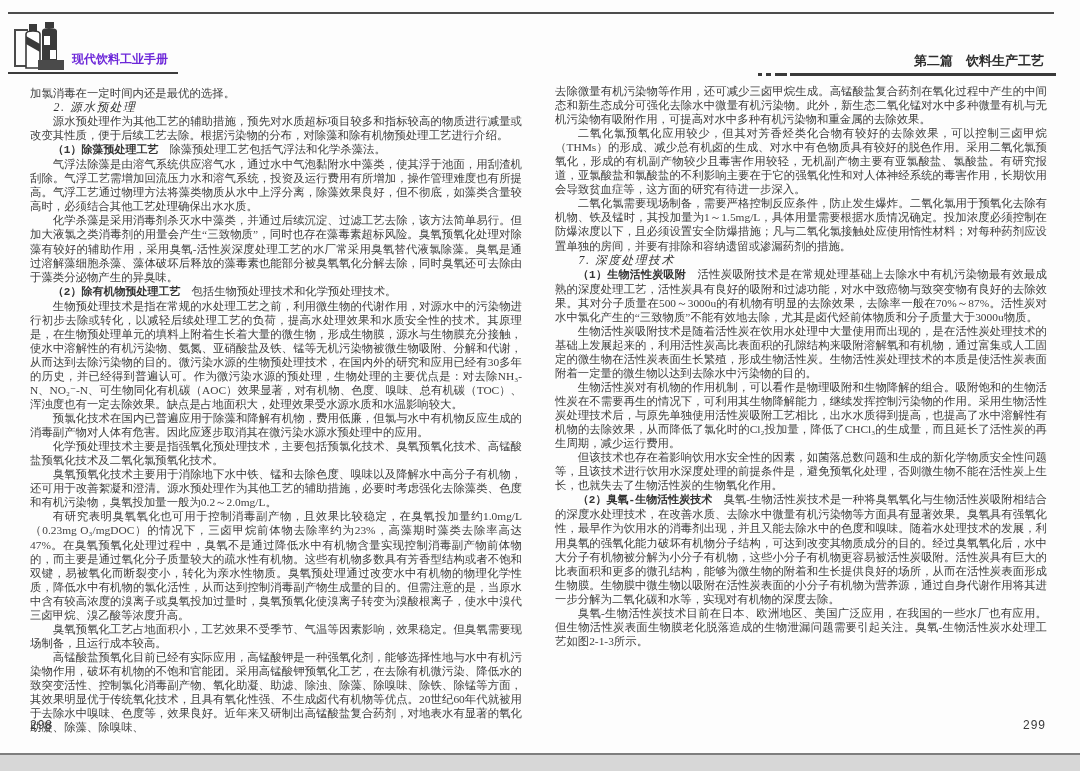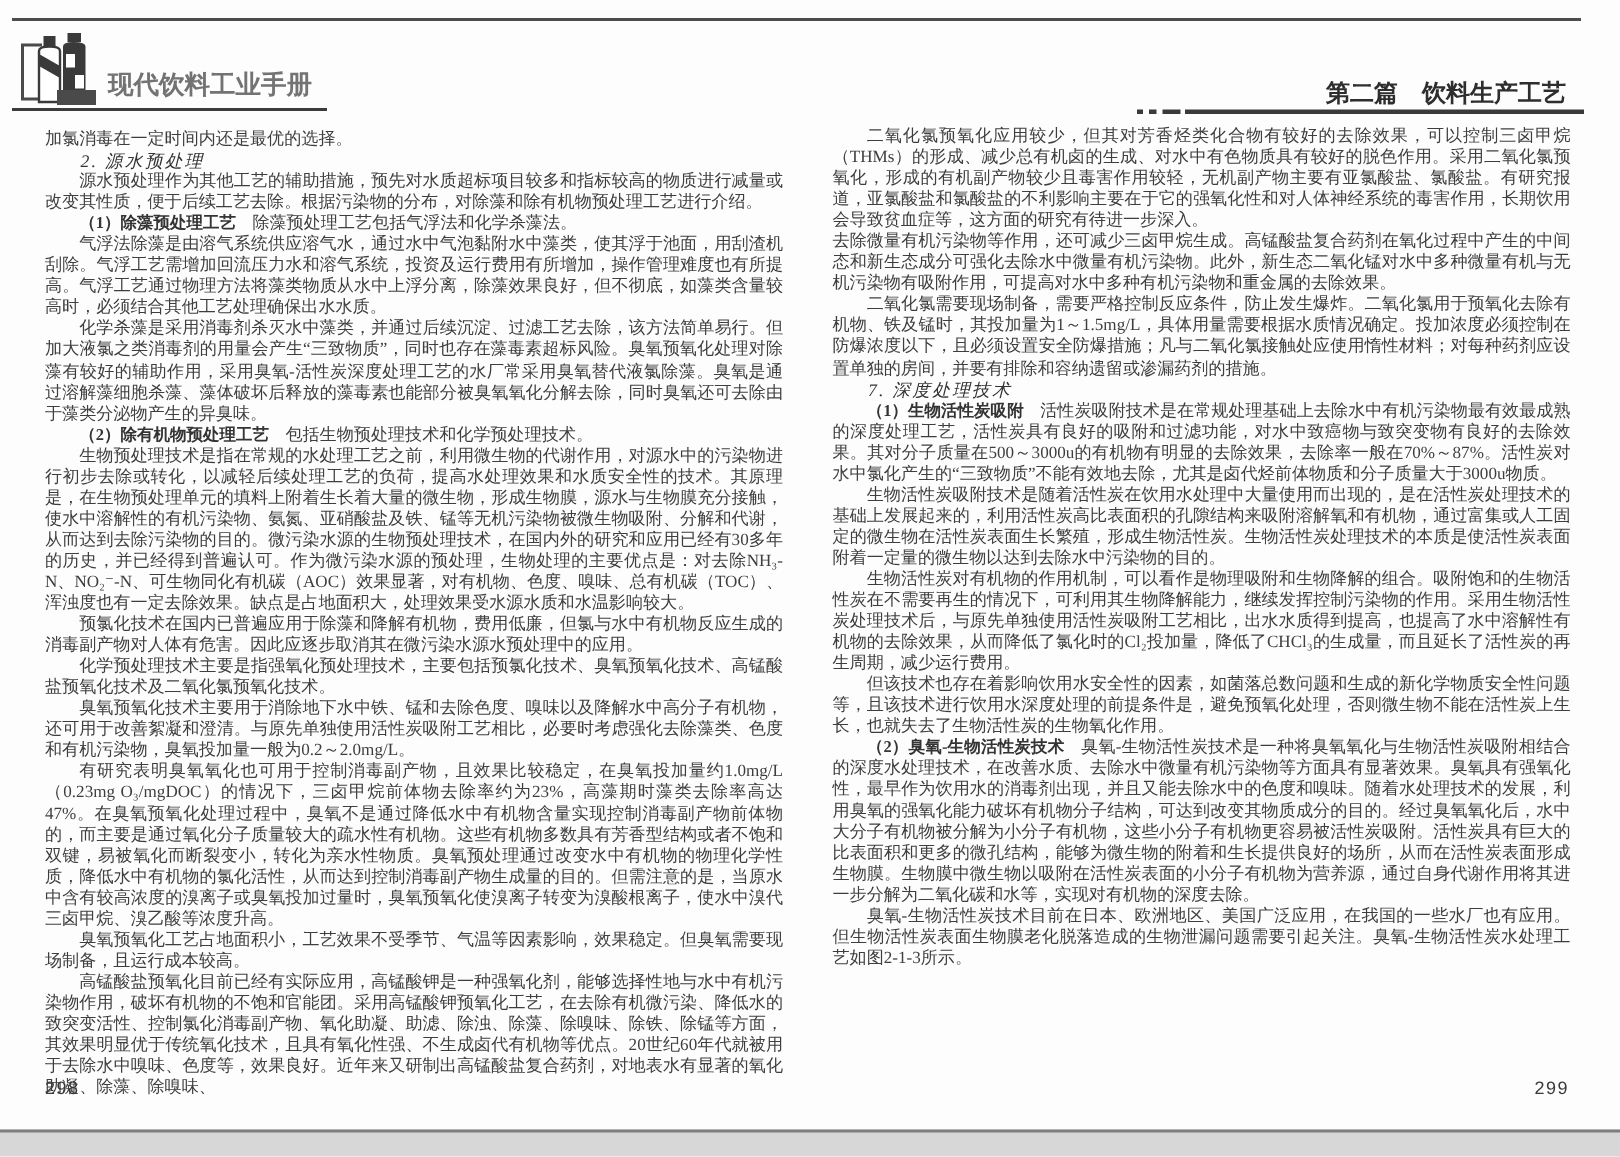--- a/index.html
+++ b/index.html
@@ -11,34 +11,34 @@
   .spread{position:relative;width:1080px;height:771px;background:#fdfdfd;}
   .top-rule{position:absolute;left:8px;width:1046px;top:12px;height:2px;background:#4d4d4d;}
   .footer-strip{position:absolute;left:0;right:0;top:753px;height:18px;background:#d7d7d7;border-top:2px solid #7e7e7e;}
 
   
   .page-left{position:absolute;left:8px;top:0;width:514px;height:750px;}
   .brand{position:absolute;left:0px;top:22px;display:flex;align-items:flex-end;border-bottom:2px solid #3c3c3c;padding-bottom:0px;}
   .brand svg{display:block;}
   .brand-text{
     font-family:"Liberation Sans","DejaVu Sans",sans-serif;
-    font-weight:bold;font-size:17px;color:#737373;
+    font-weight:bold;font-size:12px;color:#6d28d9;
     padding:0 10px 4px 6px;white-space:nowrap;
   }
   .lp-body{position:absolute;left:22px;top:86px;width:492px;}
   .page-num{position:absolute;top:718px;font-family:"Liberation Sans","DejaVu Sans",sans-serif;font-size:12px;color:#3a3a3a;letter-spacing:1px;}
   .page-num.left{left:22px;}
   .page-num.right{right:12px;}
 
   
   .page-right{position:absolute;left:552px;top:0;width:506px;height:750px;}
   .rp-header-text{
     position:absolute;top:52px;right:14px;
     font-family:"Liberation Sans","DejaVu Sans",sans-serif;
-    font-weight:bold;font-size:16px;color:#2e2e2e;white-space:nowrap;
+    font-weight:bold;font-size:13px;color:#2e2e2e;white-space:nowrap;
   }
   .rp-rule{position:absolute;top:73px;left:238px;right:2px;height:3px;background:#3a3a3a;}
   .rp-dashes{position:absolute;top:73px;left:206px;height:3px;display:flex;gap:4px;align-items:center;}
   .rp-dashes span{display:block;height:3px;background:#3a3a3a;}
   .rp-dashes span:nth-child(1){width:4px;}
   .rp-dashes span:nth-child(2){width:5px;}
   .rp-dashes span:nth-child(3){width:12px;}
   .rp-body{position:absolute;left:3px;top:84px;width:492px;}
 
   
@@ -46,21 +46,21 @@
     margin:0;font-size:11.4px;line-height:14.05px;
     text-align:justify;color:#3e3e3e;
   }
   .para.indent{text-indent:2em;}
   .para.plain{text-indent:0;}
   .para.heading{
     text-indent:2em;font-style:italic;font-weight:normal;
     font-size:11.8px;letter-spacing:1.5px;color:#333;
   }
   .para b{
-    font-family:Liberation Serif, serif;
+    font-family:Liberation Mono, monospace;
     font-weight:bold;font-size:11px;color:#343434;
   }
 </style>
 </head>
 <body>
 
 <div class="spread">
   <div class="top-rule"></div>
 
   <div class="page-left">
@@ -83,43 +83,43 @@
         <p class="para plain">加氯消毒在一定时间内还是最优的选择。</p>
         <p class="para heading">2. 源水预处理</p>
         <p class="para indent">源水预处理作为其他工艺的辅助措施，预先对水质超标项目较多和指标较高的物质进行减量或改变其性质，便于后续工艺去除。根据污染物的分布，对除藻和除有机物预处理工艺进行介绍。</p>
         <p class="para indent"><b>（1）除藻预处理工艺　</b>除藻预处理工艺包括气浮法和化学杀藻法。</p>
         <p class="para indent">气浮法除藻是由溶气系统供应溶气水，通过水中气泡黏附水中藻类，使其浮于池面，用刮渣机刮除。气浮工艺需增加回流压力水和溶气系统，投资及运行费用有所增加，操作管理难度也有所提高。气浮工艺通过物理方法将藻类物质从水中上浮分离，除藻效果良好，但不彻底，如藻类含量较高时，必须结合其他工艺处理确保出水水质。</p>
         <p class="para indent">化学杀藻是采用消毒剂杀灭水中藻类，并通过后续沉淀、过滤工艺去除，该方法简单易行。但加大液氯之类消毒剂的用量会产生“三致物质”，同时也存在藻毒素超标风险。臭氧预氧化处理对除藻有较好的辅助作用，采用臭氧-活性炭深度处理工艺的水厂常采用臭氧替代液氯除藻。臭氧是通过溶解藻细胞杀藻、藻体破坏后释放的藻毒素也能部分被臭氧氧化分解去除，同时臭氧还可去除由于藻类分泌物产生的异臭味。</p>
         <p class="para indent"><b>（2）除有机物预处理工艺　</b>包括生物预处理技术和化学预处理技术。</p>
         <p class="para indent">生物预处理技术是指在常规的水处理工艺之前，利用微生物的代谢作用，对源水中的污染物进行初步去除或转化，以减轻后续处理工艺的负荷，提高水处理效果和水质安全性的技术。其原理是，在生物预处理单元的填料上附着生长着大量的微生物，形成生物膜，源水与生物膜充分接触，使水中溶解性的有机污染物、氨氮、亚硝酸盐及铁、锰等无机污染物被微生物吸附、分解和代谢，从而达到去除污染物的目的。微污染水源的生物预处理技术，在国内外的研究和应用已经有30多年的历史，并已经得到普遍认可。作为微污染水源的预处理，生物处理的主要优点是：对去除NH₃-N、NO₂⁻-N、可生物同化有机碳（AOC）效果显著，对有机物、色度、嗅味、总有机碳（TOC）、浑浊度也有一定去除效果。缺点是占地面积大，处理效果受水源水质和水温影响较大。</p>
         <p class="para indent">预氯化技术在国内已普遍应用于除藻和降解有机物，费用低廉，但氯与水中有机物反应生成的消毒副产物对人体有危害。因此应逐步取消其在微污染水源水预处理中的应用。</p>
         <p class="para indent">化学预处理技术主要是指强氧化预处理技术，主要包括预氯化技术、臭氧预氧化技术、高锰酸盐预氧化技术及二氧化氯预氧化技术。</p>
-        <p class="para indent">臭氧预氧化技术主要用于消除地下水中铁、锰和去除色度、嗅味以及降解水中高分子有机物，还可用于改善絮凝和澄清。与原先单独使用活性炭吸附工艺相比，必要时考虑强化去除藻类、色度和有机污染物，臭氧投加量一般为0.2～2.0mg/L。</p>
+        <p class="para indent">臭氧预氧化技术主要用于消除地下水中铁、锰和去除色度、嗅味以及降解水中高分子有机物，还可用于改善絮凝和澄清。源水预处理作为其他工艺的辅助措施，必要时考虑强化去除藻类、色度和有机污染物，臭氧投加量一般为0.2～2.0mg/L。</p>
         <p class="para indent">有研究表明臭氧氧化也可用于控制消毒副产物，且效果比较稳定，在臭氧投加量约1.0mg/L（0.23mg O₃/mgDOC）的情况下，三卤甲烷前体物去除率约为23%，高藻期时藻类去除率高达47%。在臭氧预氧化处理过程中，臭氧不是通过降低水中有机物含量实现控制消毒副产物前体物的，而主要是通过氧化分子质量较大的疏水性有机物。这些有机物多数具有芳香型结构或者不饱和双键，易被氧化而断裂变小，转化为亲水性物质。臭氧预处理通过改变水中有机物的物理化学性质，降低水中有机物的氯化活性，从而达到控制消毒副产物生成量的目的。但需注意的是，当原水中含有较高浓度的溴离子或臭氧投加过量时，臭氧预氧化使溴离子转变为溴酸根离子，使水中溴代三卤甲烷、溴乙酸等浓度升高。</p>
         <p class="para indent">臭氧预氧化工艺占地面积小，工艺效果不受季节、气温等因素影响，效果稳定。但臭氧需要现场制备，且运行成本较高。</p>
         <p class="para indent">高锰酸盐预氧化目前已经有实际应用，高锰酸钾是一种强氧化剂，能够选择性地与水中有机污染物作用，破坏有机物的不饱和官能团。采用高锰酸钾预氧化工艺，在去除有机微污染、降低水的致突变活性、控制氯化消毒副产物、氧化助凝、助滤、除浊、除藻、除嗅味、除铁、除锰等方面，其效果明显优于传统氧化技术，且具有氧化性强、不生成卤代有机物等优点。20世纪60年代就被用于去除水中嗅味、色度等，效果良好。近年来又研制出高锰酸盐复合药剂，对地表水有显著的氧化助凝、除藻、除嗅味、</p>
       </div>
 
     <div class="page-num left">298</div>
   </div>
 
   <div class="page-right">
     <div class="rp-header-text">
       <span>第二篇</span>　<span>饮料生产工艺</span>
     </div>
     <div class="rp-dashes">
         <span></span>
         <span></span>
         <span></span>
       </div>
     <div class="rp-rule"></div>
 
     <div class="rp-body">
+        <p class="para plain">去除微量有机污染物等作用，还可减少三卤甲烷生成。高锰酸盐复合药剂在氧化过程中产生的中间态和新生态成分可强化去除水中微量有机污染物。此外，新生态二氧化锰对水中多种微量有机与无机污染物有吸附作用，可提高对水中多种有机污染物和重金属的去除效果。</p>
         <p class="para indent">二氧化氯预氧化应用较少，但其对芳香烃类化合物有较好的去除效果，可以控制三卤甲烷（THMs）的形成、减少总有机卤的生成、对水中有色物质具有较好的脱色作用。采用二氧化氯预氧化，形成的有机副产物较少且毒害作用较轻，无机副产物主要有亚氯酸盐、氯酸盐。有研究报道，亚氯酸盐和氯酸盐的不利影响主要在于它的强氧化性和对人体神经系统的毒害作用，长期饮用会导致贫血症等，这方面的研究有待进一步深入。</p>
-        <p class="para plain">去除微量有机污染物等作用，还可减少三卤甲烷生成。高锰酸盐复合药剂在氧化过程中产生的中间态和新生态成分可强化去除水中微量有机污染物。此外，新生态二氧化锰对水中多种微量有机与无机污染物有吸附作用，可提高对水中多种有机污染物和重金属的去除效果。</p>
         <p class="para indent">二氧化氯需要现场制备，需要严格控制反应条件，防止发生爆炸。二氧化氯用于预氧化去除有机物、铁及锰时，其投加量为1～1.5mg/L，具体用量需要根据水质情况确定。投加浓度必须控制在防爆浓度以下，且必须设置安全防爆措施；凡与二氧化氯接触处应使用惰性材料；对每种药剂应设置单独的房间，并要有排除和容纳遗留或渗漏药剂的措施。</p>
         <p class="para heading">7. 深度处理技术</p>
         <p class="para indent"><b>（1）生物活性炭吸附　</b>活性炭吸附技术是在常规处理基础上去除水中有机污染物最有效最成熟的深度处理工艺，活性炭具有良好的吸附和过滤功能，对水中致癌物与致突变物有良好的去除效果。其对分子质量在500～3000u的有机物有明显的去除效果，去除率一般在70%～87%。活性炭对水中氯化产生的“三致物质”不能有效地去除，尤其是卤代烃前体物质和分子质量大于3000u物质。</p>
         <p class="para indent">生物活性炭吸附技术是随着活性炭在饮用水处理中大量使用而出现的，是在活性炭处理技术的基础上发展起来的，利用活性炭高比表面积的孔隙结构来吸附溶解氧和有机物，通过富集或人工固定的微生物在活性炭表面生长繁殖，形成生物活性炭。生物活性炭处理技术的本质是使活性炭表面附着一定量的微生物以达到去除水中污染物的目的。</p>
         <p class="para indent">生物活性炭对有机物的作用机制，可以看作是物理吸附和生物降解的组合。吸附饱和的生物活性炭在不需要再生的情况下，可利用其生物降解能力，继续发挥控制污染物的作用。采用生物活性炭处理技术后，与原先单独使用活性炭吸附工艺相比，出水水质得到提高，也提高了水中溶解性有机物的去除效果，从而降低了氯化时的Cl₂投加量，降低了CHCl₃的生成量，而且延长了活性炭的再生周期，减少运行费用。</p>
         <p class="para indent">但该技术也存在着影响饮用水安全性的因素，如菌落总数问题和生成的新化学物质安全性问题等，且该技术进行饮用水深度处理的前提条件是，避免预氧化处理，否则微生物不能在活性炭上生长，也就失去了生物活性炭的生物氧化作用。</p>
         <p class="para indent"><b>（2）臭氧-生物活性炭技术　</b>臭氧-生物活性炭技术是一种将臭氧氧化与生物活性炭吸附相结合的深度水处理技术，在改善水质、去除水中微量有机污染物等方面具有显著效果。臭氧具有强氧化性，最早作为饮用水的消毒剂出现，并且又能去除水中的色度和嗅味。随着水处理技术的发展，利用臭氧的强氧化能力破坏有机物分子结构，可达到改变其物质成分的目的。经过臭氧氧化后，水中大分子有机物被分解为小分子有机物，这些小分子有机物更容易被活性炭吸附。活性炭具有巨大的比表面积和更多的微孔结构，能够为微生物的附着和生长提供良好的场所，从而在活性炭表面形成生物膜。生物膜中微生物以吸附在活性炭表面的小分子有机物为营养源，通过自身代谢作用将其进一步分解为二氧化碳和水等，实现对有机物的深度去除。</p>
         <p class="para indent">臭氧-生物活性炭技术目前在日本、欧洲地区、美国广泛应用，在我国的一些水厂也有应用。但生物活性炭表面生物膜老化脱落造成的生物泄漏问题需要引起关注。臭氧-生物活性炭水处理工艺如图2-1-3所示。</p>
       </div>
 

